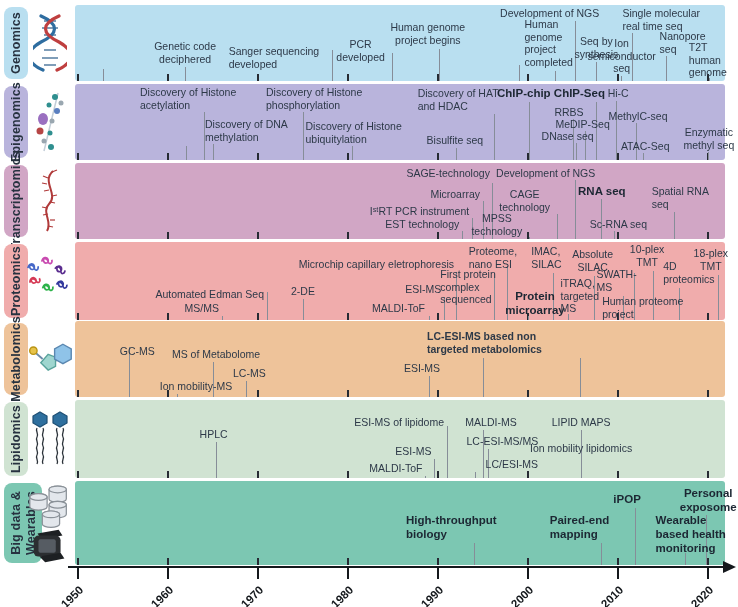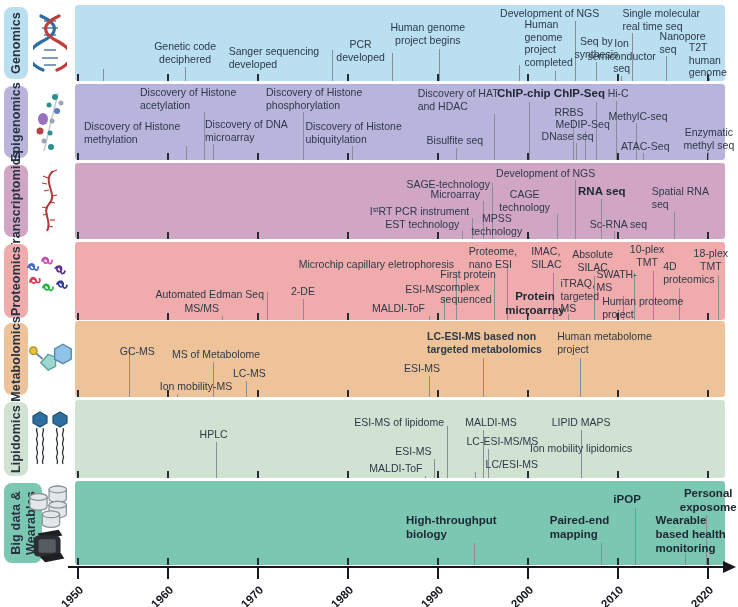--- a/index.html
+++ b/index.html
@@ -99,25 +99,24 @@
     <div class="band" style="left: 75px; top: 84px; width: 650px; height: 76px; background: rgb(185, 180, 220);">
       <div class="btick" style="left: 2px; top: 69px;"></div>
       <div class="btick" style="left: 92px; top: 69px;"></div>
       <div class="btick" style="left: 182px; top: 69px;"></div>
       <div class="btick" style="left: 272px; top: 69px;"></div>
       <div class="btick" style="left: 362px; top: 69px;"></div>
       <div class="btick" style="left: 452px; top: 69px;"></div>
       <div class="btick" style="left: 542px; top: 69px;"></div>
       <div class="btick" style="left: 632px; top: 69px;"></div>
       <div class="mline" style="left: 110.5px; top: 62px; height: 14px;"></div>
-      <div class="mlabel" style="left: 109px; top: 36px; width: 100px; text-align: left; transform: translateX(-100%);">Discovery of Histone methylation</div>
       <div class="mline" style="left: 128.5px; top: 28px; height: 48px;"></div>
       <div class="mlabel" style="left: 119px; top: 2px; width: 108px; text-align: left; transform: translateX(-50%);">Discovery of Histone acetylation</div>
       <div class="mline" style="left: 137.5px; top: 60px; height: 16px;"></div>
-      <div class="mlabel" style="left: 175px; top: 34px; width: 90px; text-align: left; transform: translateX(-50%);">Discovery of DNA microarray</div>
+      <div class="mlabel" style="left: 175px; top: 34px; width: 90px; text-align: left; transform: translateX(-50%);">Discovery of DNA methylation</div>
       <div class="mline" style="left: 227.5px; top: 28px; height: 48px;"></div>
       <div class="mlabel" style="left: 247px; top: 2px; width: 112px; text-align: left; transform: translateX(-50%);">Discovery of Histone phosphorylation</div>
       <div class="mline" style="left: 277px; top: 62px; height: 14px;"></div>
       <div class="mlabel" style="left: 281.5px; top: 36px; width: 102px; text-align: left; transform: translateX(-50%);">Discovery of Histone ubiquitylation</div>
       <div class="mline" style="left: 381.4px; top: 64px; height: 12px;"></div>
       <div class="mlabel" style="left: 379.9px; top: 50px; white-space: nowrap; text-align: center; transform: translateX(-50%);">Bisulfite seq</div>
       <div class="mline" style="left: 419.2px; top: 30px; height: 46px;"></div>
       <div class="mlabel" style="left: 392.7px; top: 3px; width: 100px; text-align: left; transform: translateX(-50%);">Discovery of HAT and HDAC</div>
       <div class="mline" style="left: 454.3px; top: 18px; height: 58px;"></div>
       <div class="mlabel b" style="left: 448.8px; top: 3px; white-space: nowrap; text-align: center; transform: translateX(-50%);">ChIP-chip</div>
@@ -167,21 +166,21 @@
       <div class="btick" style="left: 452px; top: 69px;"></div>
       <div class="btick" style="left: 542px; top: 69px;"></div>
       <div class="btick" style="left: 632px; top: 69px;"></div>
       <div class="mline" style="left: 386.8px; top: 68px; height: 8px;"></div>
       <div class="mlabel" style="left: 384.3px; top: 55px; white-space: nowrap; text-align: center; transform: translateX(-100%);">EST technology</div>
       <div class="mline" style="left: 396.7px; top: 55px; height: 21px;"></div>
       <div class="mlabel" style="left: 394.2px; top: 42px; white-space: nowrap; text-align: center; transform: translateX(-100%);">IˢᵗRT PCR instrument</div>
       <div class="mline" style="left: 407.5px; top: 38px; height: 38px;"></div>
       <div class="mlabel" style="left: 405px; top: 25px; white-space: nowrap; text-align: center; transform: translateX(-100%);">Microarray</div>
       <div class="mline" style="left: 417.4px; top: 20px; height: 56px;"></div>
-      <div class="mlabel" style="left: 414.9px; top: 15px; white-space: nowrap; text-align: center; transform: translateX(-100%);">SAGE-technology</div>
+      <div class="mlabel" style="left: 414.9px; top: 4px; white-space: nowrap; text-align: center; transform: translateX(-100%);">SAGE-technology</div>
       <div class="mline" style="left: 454.3px; top: 74px; height: 2px;"></div>
       <div class="mlabel" style="left: 452.8px; top: 49px; width: 62px; text-align: center; transform: translateX(-100%);">MPSS technology</div>
       <div class="mline" style="left: 482.2px; top: 51px; height: 25px;"></div>
       <div class="mlabel" style="left: 480.7px; top: 25px; width: 62px; text-align: center; transform: translateX(-100%);">CAGE technology</div>
       <div class="mline" style="left: 500.2px; top: 17px; height: 59px;"></div>
       <div class="mlabel" style="left: 470.7px; top: 4px; white-space: nowrap; text-align: center; transform: translateX(-50%);">Development of NGS</div>
       <div class="mline" style="left: 526.3px; top: 36px; height: 40px;"></div>
       <div class="mlabel b" style="left: 526.8px; top: 22px; white-space: nowrap; text-align: center; transform: translateX(-50%);">RNA seq</div>
       <div class="mline" style="left: 538.9px; top: 68px; height: 8px;"></div>
       <div class="mlabel" style="left: 543.4px; top: 55px; white-space: nowrap; text-align: center; transform: translateX(-50%);">Sc-RNA seq</div>
@@ -274,21 +273,20 @@
       <div class="mlabel" style="left: 100px; top: 59px; white-space: nowrap; text-align: center; transform: translateX(-50%); padding-left: 42px;">Ion mobility-MS</div>
       <div class="mline" style="left: 137.5px; top: 41px; height: 35px;"></div>
       <div class="mlabel" style="left: 141px; top: 27px; white-space: nowrap; text-align: center; transform: translateX(-50%);">MS of Metabolome</div>
       <div class="mline" style="left: 170.8px; top: 60px; height: 16px;"></div>
       <div class="mlabel" style="left: 174.3px; top: 46px; white-space: nowrap; text-align: center; transform: translateX(-50%);">LC-MS</div>
       <div class="mline" style="left: 353.5px; top: 55px; height: 21px;"></div>
       <div class="mlabel" style="left: 347px; top: 41px; white-space: nowrap; text-align: center; transform: translateX(-50%);">ESI-MS</div>
       <div class="mline" style="left: 407.5px; top: 37px; height: 39px;"></div>
       <div class="mlabel" style="left: 411px; top: 9px; width: 118px; text-align: left; transform: translateX(-50%); font-weight: bold;">LC-ESI-MS based non targeted metabolomics</div>
       <div class="mline" style="left: 504.7px; top: 37px; height: 39px;"></div>
-      <div class="mlabel" style="left: 532.2px; top: 9px; width: 100px; text-align: left; transform: translateX(-50%);">Human metabolome project</div>
     </div>
     <div class="badge" style="left: 4px; top: 402px; height: 74px; width: 24px; background: rgb(208, 227, 210);">
       <span>Lipidomics</span>
     </div>
     <div class="icon" style="left: 26px; top: 400px; height: 78px;">
       <svg width="42" height="58" viewBox="0 0 42 58">
         <polygon points="11,2 18,6 18,13 11,17 4,13 4,6" fill="#2e6f9e" stroke="#1e4f74" stroke-width="1.2"></polygon>
         <polygon points="31,2 38,6 38,13 31,17 24,13 24,6" fill="#2e6f9e" stroke="#1e4f74" stroke-width="1.2"></polygon>
         <g fill="none" stroke="#2a3138" stroke-width="1.3">
           <path d="M8 18 c-2 3 2 5 0 9 c-2 3 2 5 0 9 c-2 3 2 5 0 9 c-2 3 2 5 0 9"></path>

